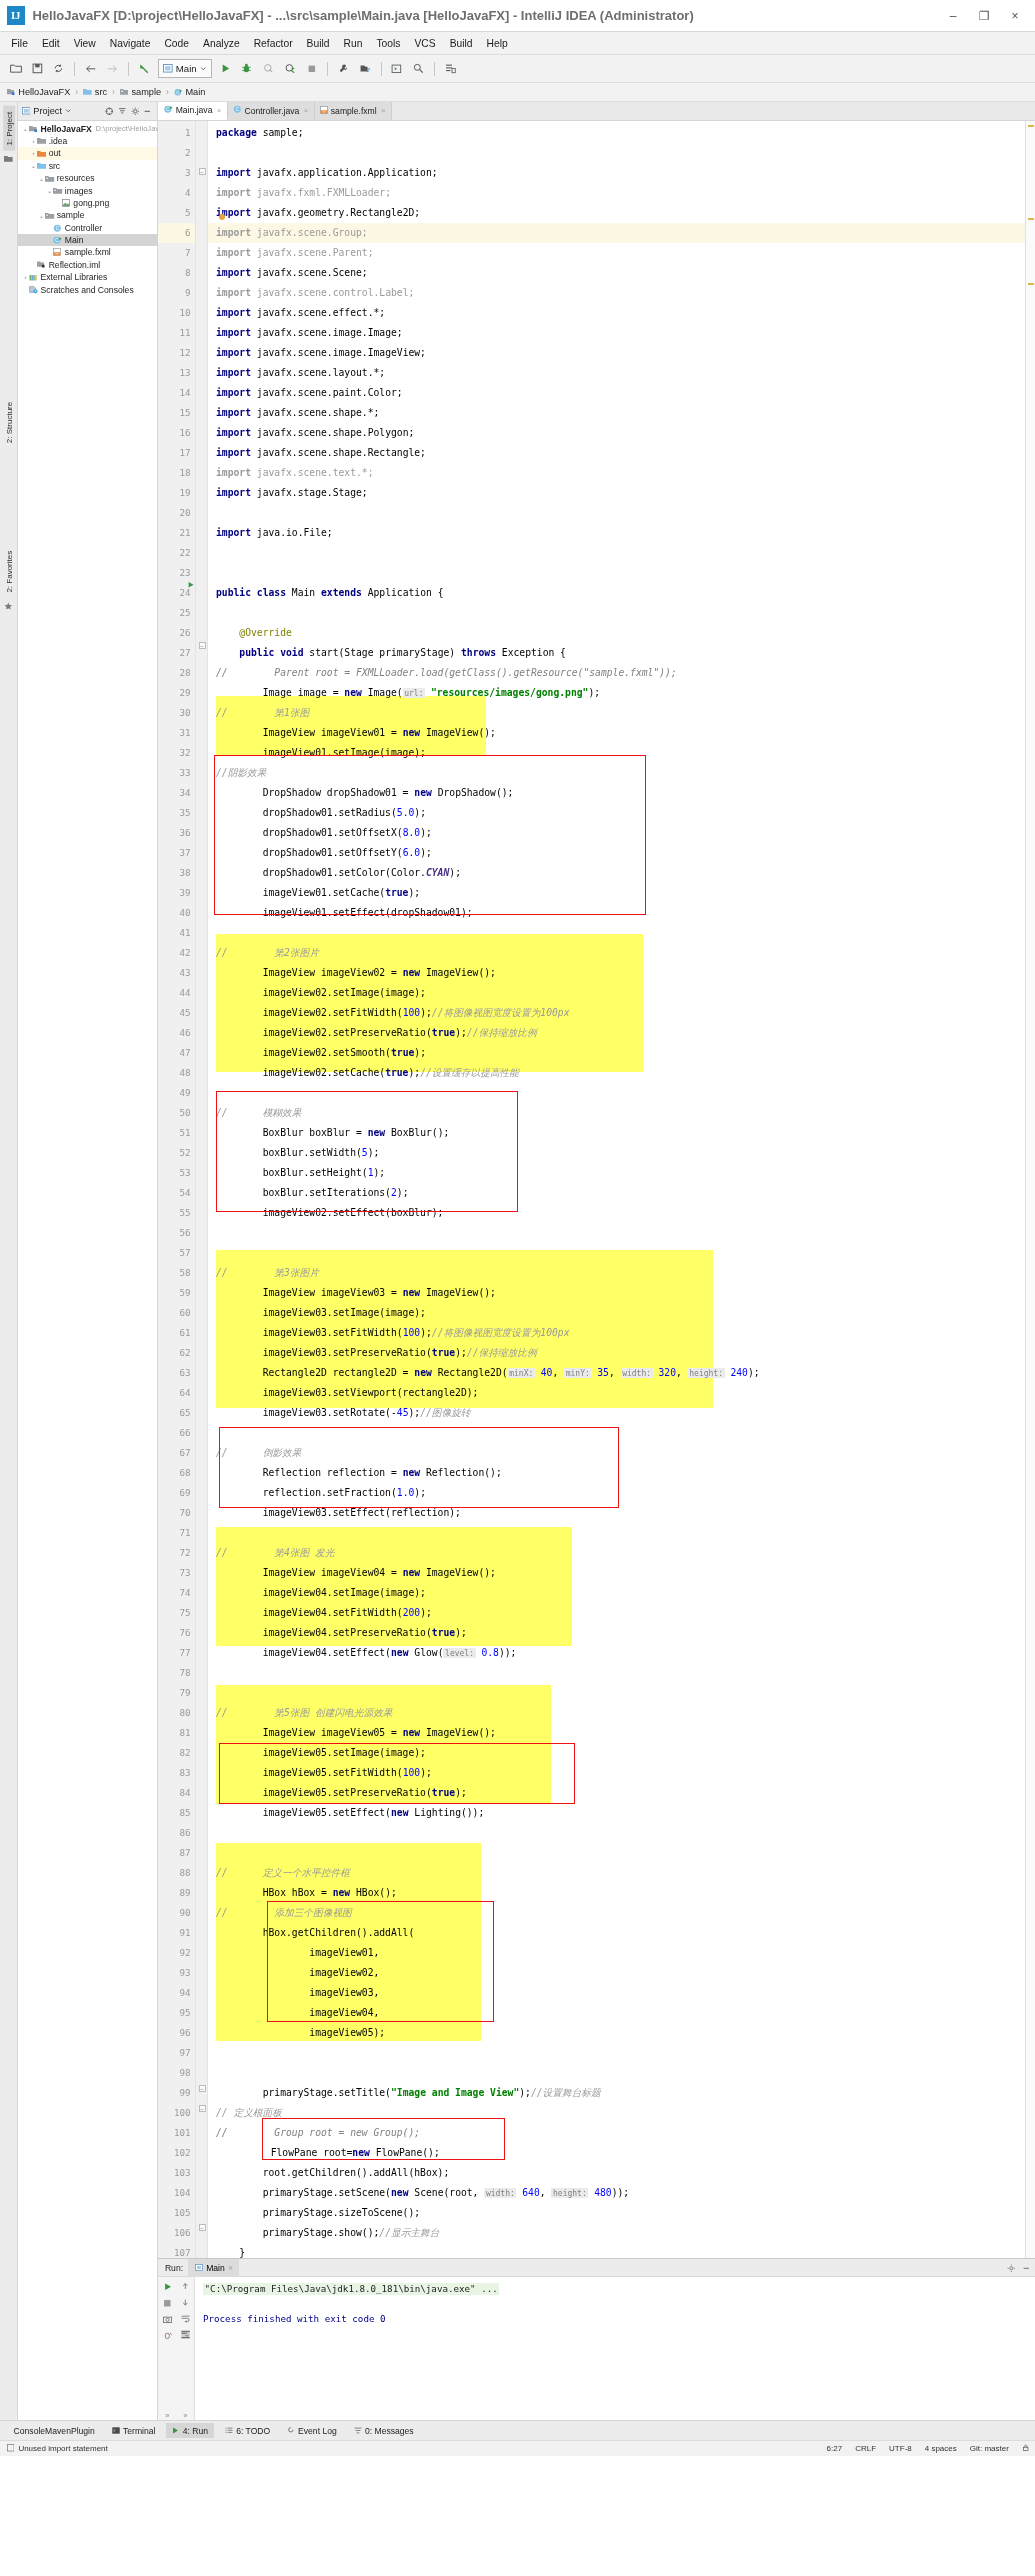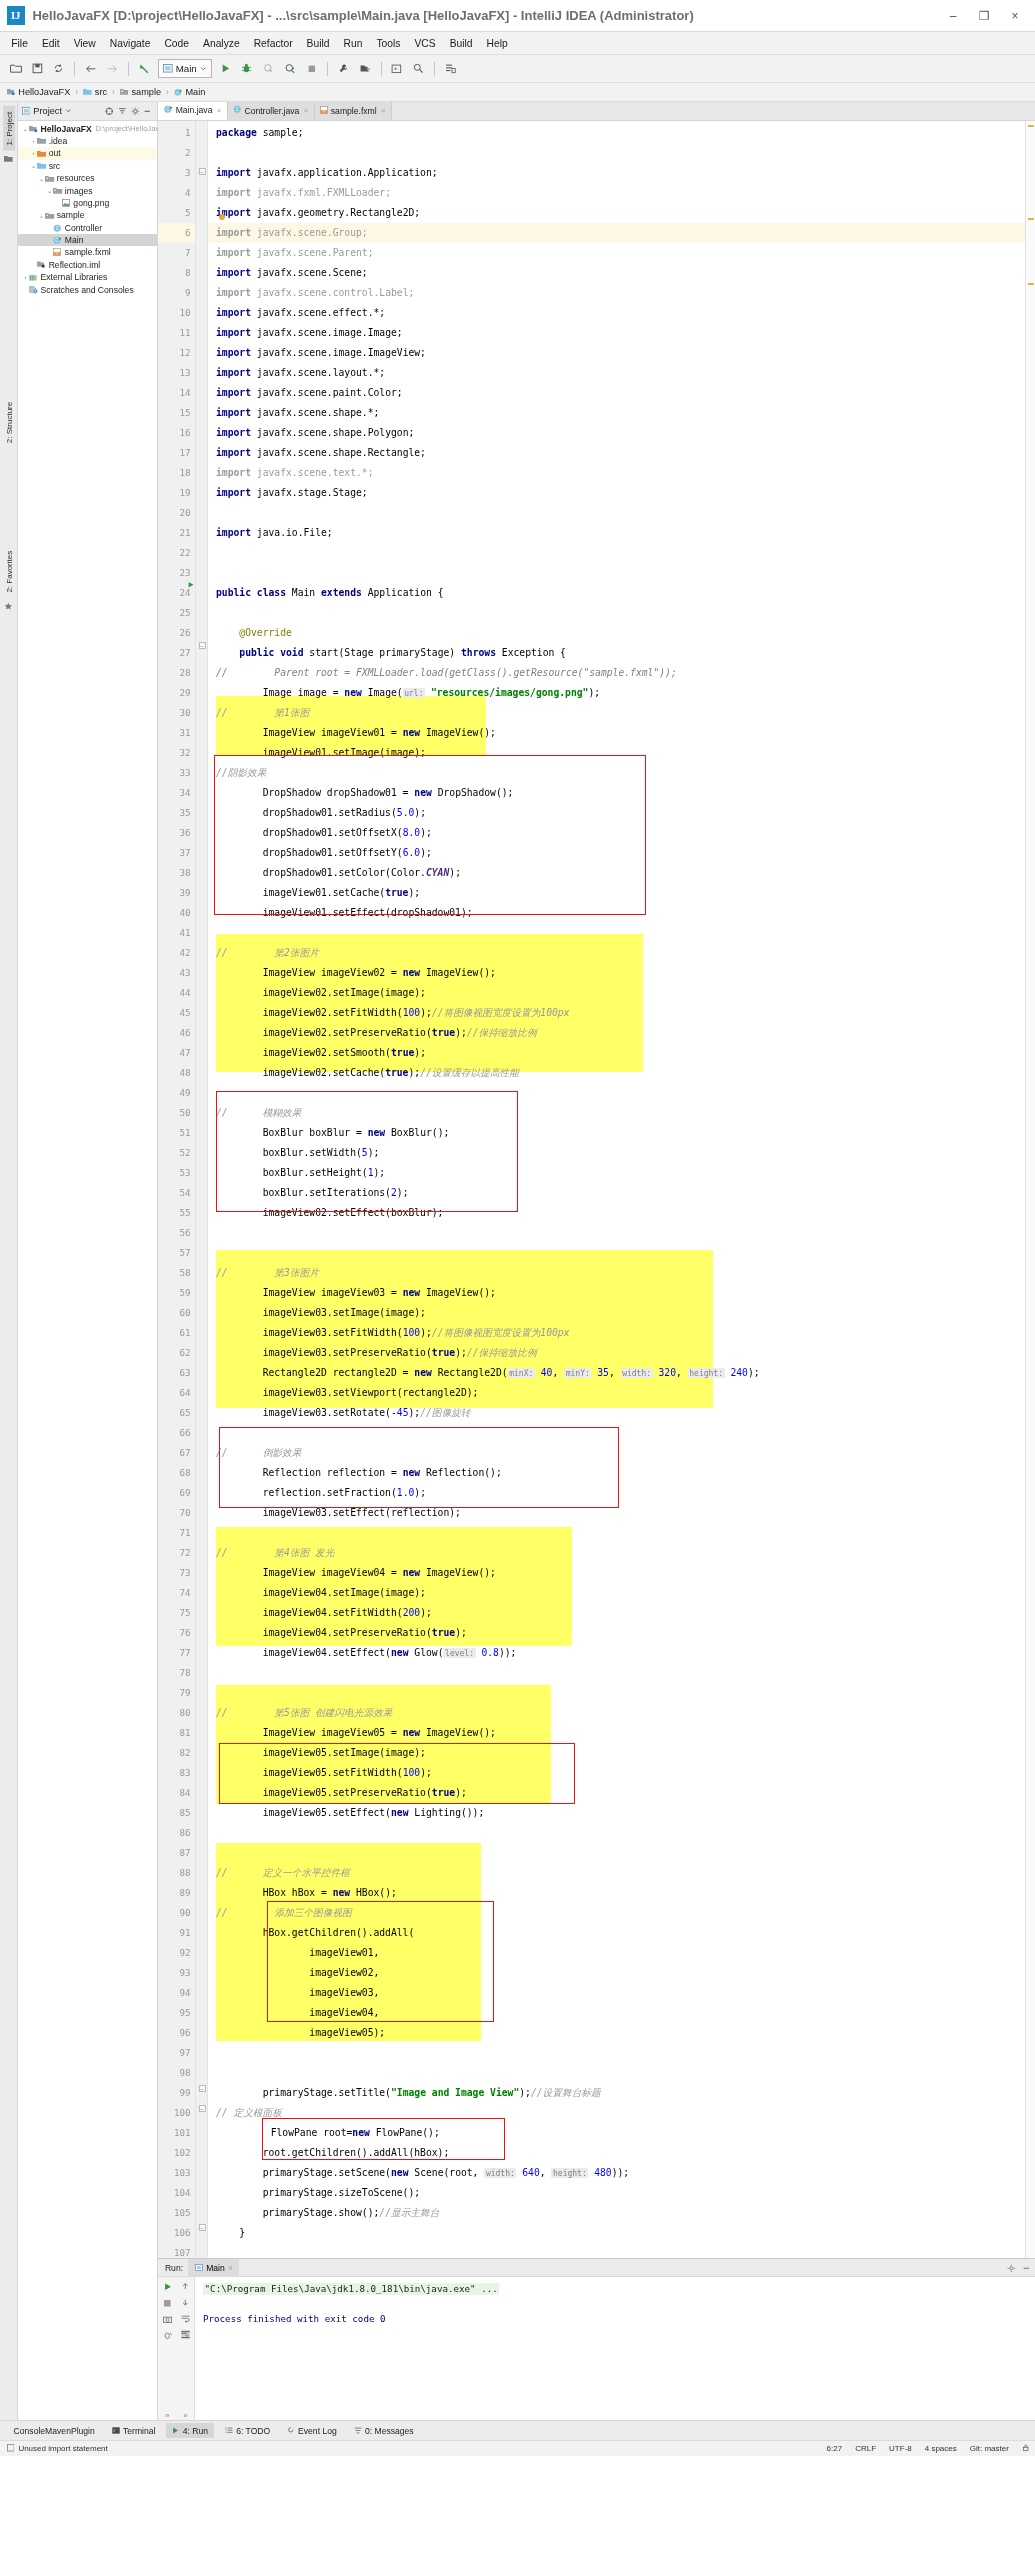--- a/index.html
+++ b/index.html
@@ -735,20 +735,21 @@
           <div class="ln" style="position: relative; z-index: 1;">        hBox.getChildren().addAll(</div>
           <div class="ln" style="position: relative; z-index: 1;">                imageView01,</div>
           <div class="ln" style="position: relative; z-index: 1;">                imageView02,</div>
           <div class="ln" style="position: relative; z-index: 1;">                imageView03,</div>
           <div class="ln" style="position: relative; z-index: 1;">                imageView04,</div>
           <div class="ln" style="position: relative; z-index: 1;">                imageView05);</div>
           <div class="ln" style="position: relative; z-index: 1;"></div>
           <div class="ln" style="position: relative; z-index: 1;"></div>
           <div class="ln" style="position: relative; z-index: 1;">        primaryStage.setTitle(<span class="str">"Image and Image View"</span>);<span class="cmtcn">//设置舞台标题</span></div>
           <div class="ln" style="position: relative; z-index: 1;"><span class="cmtcn">// 定义根面板</span></div>
+          <div class="ln" style="position: relative; z-index: 1;"><span class="cmt">//        Group root = new Group();</span></div>
           <div class="ln" style="position: relative; z-index: 1; margin-left: 8px;">        FlowPane root=<span class="kw">new</span> FlowPane();</div>
           <div class="ln" style="position: relative; z-index: 1;">        root.getChildren().addAll(hBox);</div>
           <div class="ln" style="position: relative; z-index: 1;">        primaryStage.setScene(<span class="kw">new</span> Scene(root, <span class="hint">width:</span> <span class="num">640</span>, <span class="hint">height:</span> <span class="num">480</span>));</div>
           <div class="ln" style="position: relative; z-index: 1;">        primaryStage.sizeToScene();</div>
           <div class="ln" style="position: relative; z-index: 1;">        primaryStage.show();<span class="cmtcn">//显示主舞台</span></div>
           <div class="ln" style="position: relative; z-index: 1;">    }</div>
           <div class="ln" style="position: relative; z-index: 1;"></div>
           <div class="ln" style="position: relative; z-index: 1;"></div>
           <div class="bulb" style="left: 10.8px; top: 93px; z-index: 3;"></div>
           <div class="redbox" style="left: 5.4px; top: 634px; width: 432px; height: 160px; z-index: 4;"></div>

